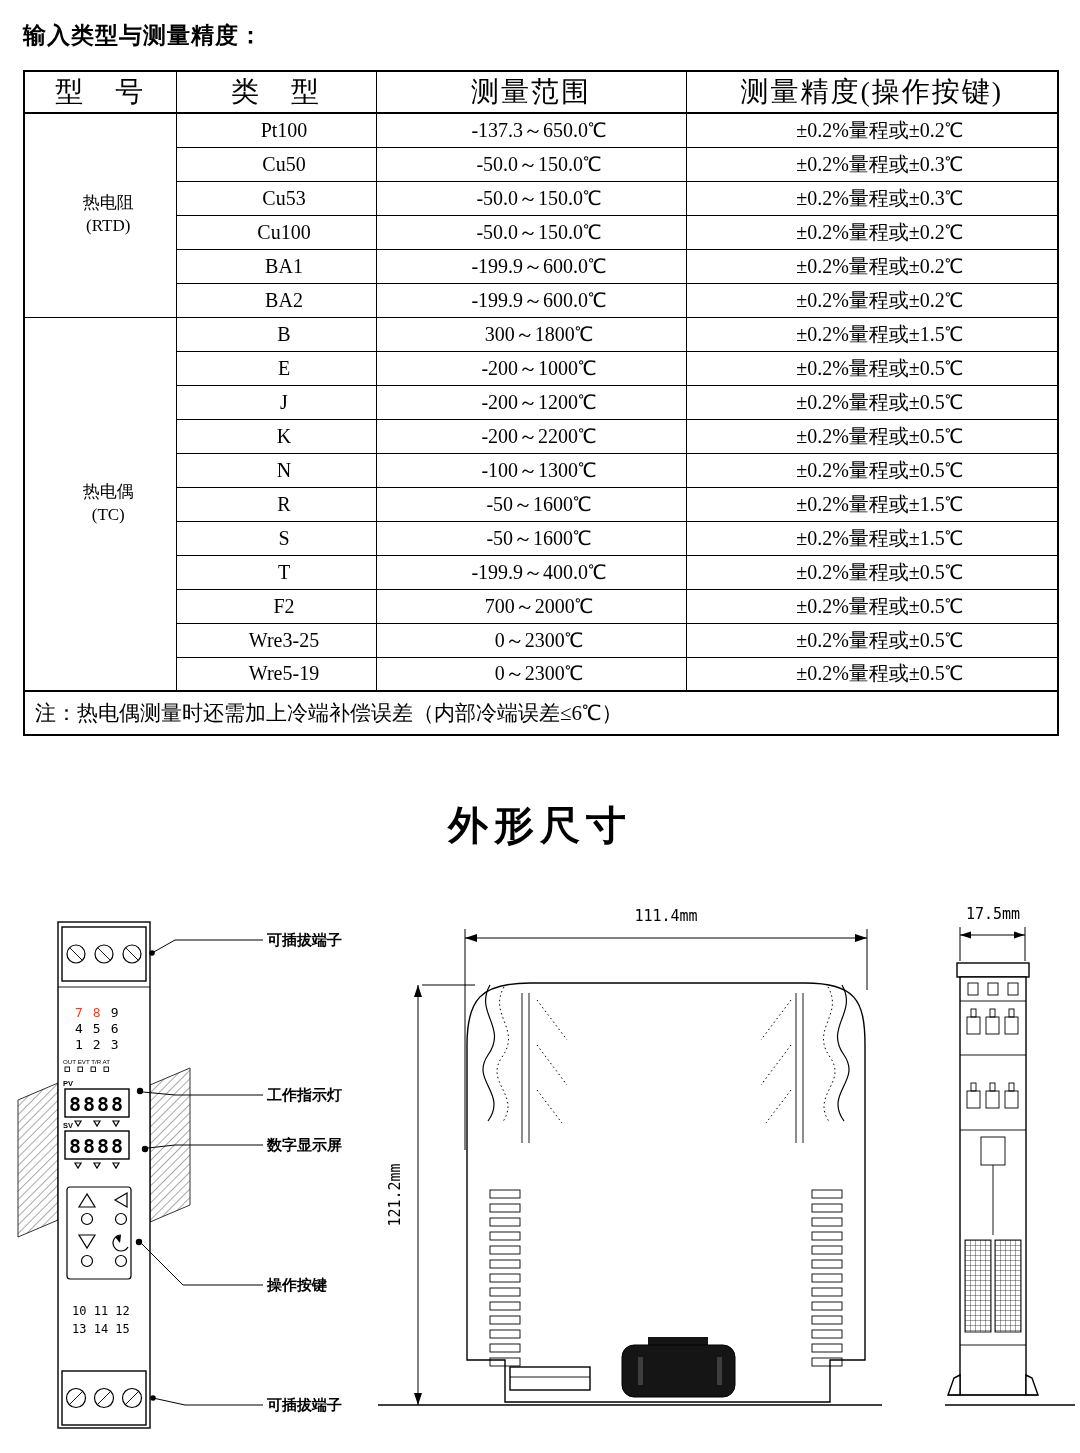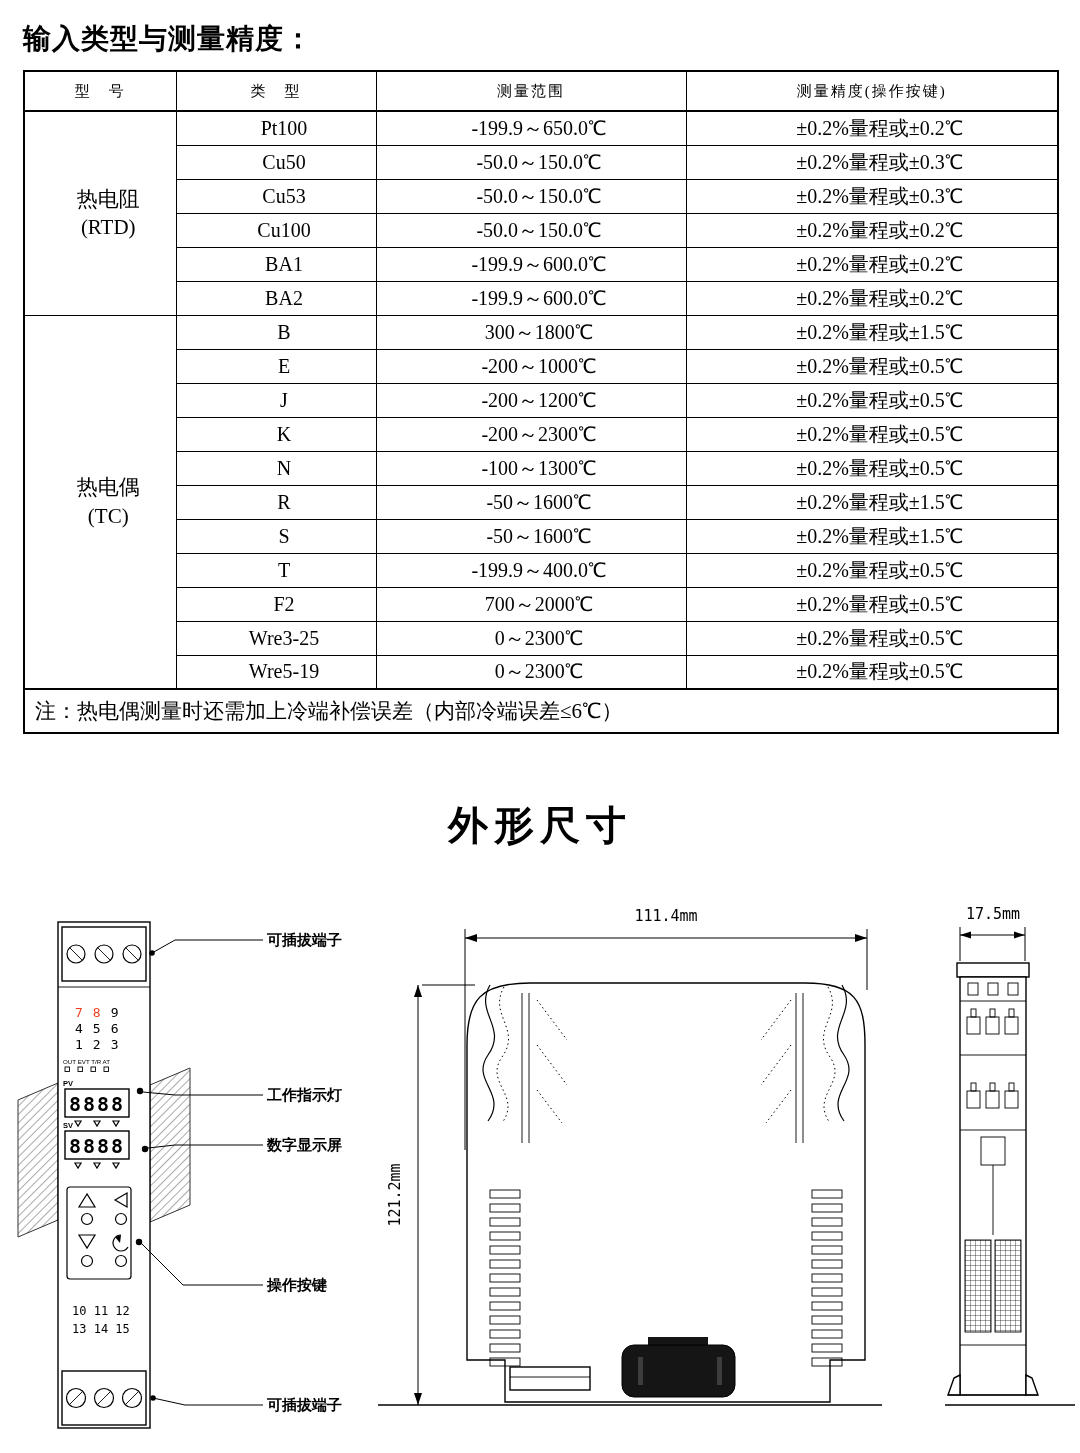--- a/index.html
+++ b/index.html
@@ -6,40 +6,40 @@
   html,body { background:#fff; }
   body {
     width:1080px; height:1453px; position:relative;
     font-family:"Liberation Serif", serif; color:#000; overflow:hidden;
   }
   .page { position:absolute; inset:0; background:#fff; }
 
   .doc-title {
     position:absolute; left:23px; top:20px;
     font-family:"Liberation Sans", sans-serif;
-    font-size:28px; font-weight:bold; letter-spacing:1px;
+    font-size:23px; font-weight:bold; letter-spacing:1px;
   }
 
   table.spec {
     position:absolute; left:23px; top:70px; width:1034px;
     border-collapse:collapse; table-layout:fixed;
     border:2px solid #000;
   }
   .spec col.c1 { width:152px; }
   .spec col.c2 { width:200px; }
   .spec col.c3 { width:310px; }
   .spec col.c4 { width:372px; }
   .spec th, .spec td {
     border:1px solid #000; text-align:center; vertical-align:middle;
     font-size:20px; padding:1px 4px; background:#fff;
   }
-  .spec th { height:40px; font-weight:normal; font-size:15px; letter-spacing:2px;
+  .spec th { height:40px; font-weight:normal; font-size:28px; letter-spacing:2px;
     border-bottom:2px solid #000; box-shadow:0 3px 0 rgba(0,0,0,0.12); }
   .spec td { height:34px;padding-left:20px; }
-  .spec .model-cell { font-size:21px; line-height:1.35; }
+  .spec .model-cell { font-size:17px; line-height:1.35; }
   .spec .note-cell { text-align:left; padding-left:10px; font-size:21px; height:44px;
     border-top:2px solid #000; }
 
   .section-title {
     position:absolute; left:0; top:798px; width:1080px; text-align:center;
     font-family:"Liberation Sans", sans-serif;
     font-size:40px; font-weight:bold; letter-spacing:6px;
   }
 
   svg.dr { position:absolute; overflow:visible; }
@@ -84,21 +84,21 @@
         <th>测量精度(操作按键)</th>
       </tr>
     </thead>
     <tbody>
         <tr>
           <td rowspan="6" class="model-cell">
             <div>热电阻</div>
             <div>(RTD)</div>
           </td>
           <td>Pt100</td>
-          <td>-199.9～650.0℃</td>
+          <td>-137.3～650.0℃</td>
           <td>±0.2%量程或±0.2℃</td>
         </tr>
         <tr>
           <td>Cu50</td>
           <td>-50.0～150.0℃</td>
           <td>±0.2%量程或±0.3℃</td>
         </tr>
         <tr>
           <td>Cu53</td>
           <td>-50.0～150.0℃</td>
@@ -133,21 +133,21 @@
           <td>-200～1000℃</td>
           <td>±0.2%量程或±0.5℃</td>
         </tr>
         <tr>
           <td>J</td>
           <td>-200～1200℃</td>
           <td>±0.2%量程或±0.5℃</td>
         </tr>
         <tr>
           <td>K</td>
-          <td>-200～2300℃</td>
+          <td>-200～2200℃</td>
           <td>±0.2%量程或±0.5℃</td>
         </tr>
         <tr>
           <td>N</td>
           <td>-100～1300℃</td>
           <td>±0.2%量程或±0.5℃</td>
         </tr>
         <tr>
           <td>R</td>
           <td>-50～1600℃</td>

